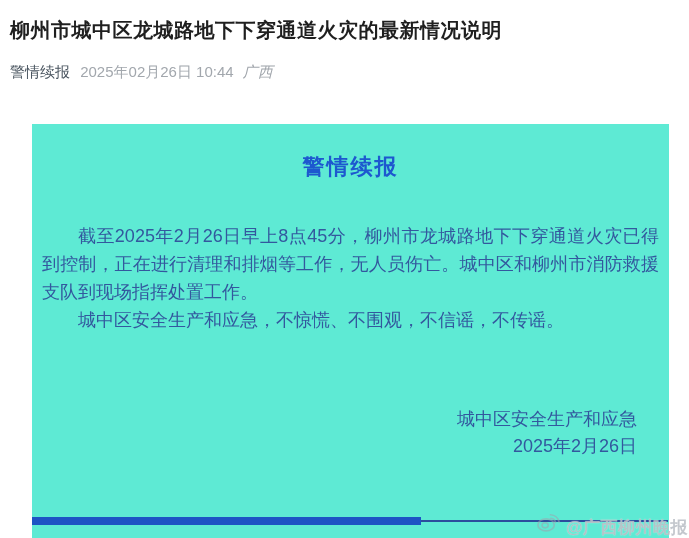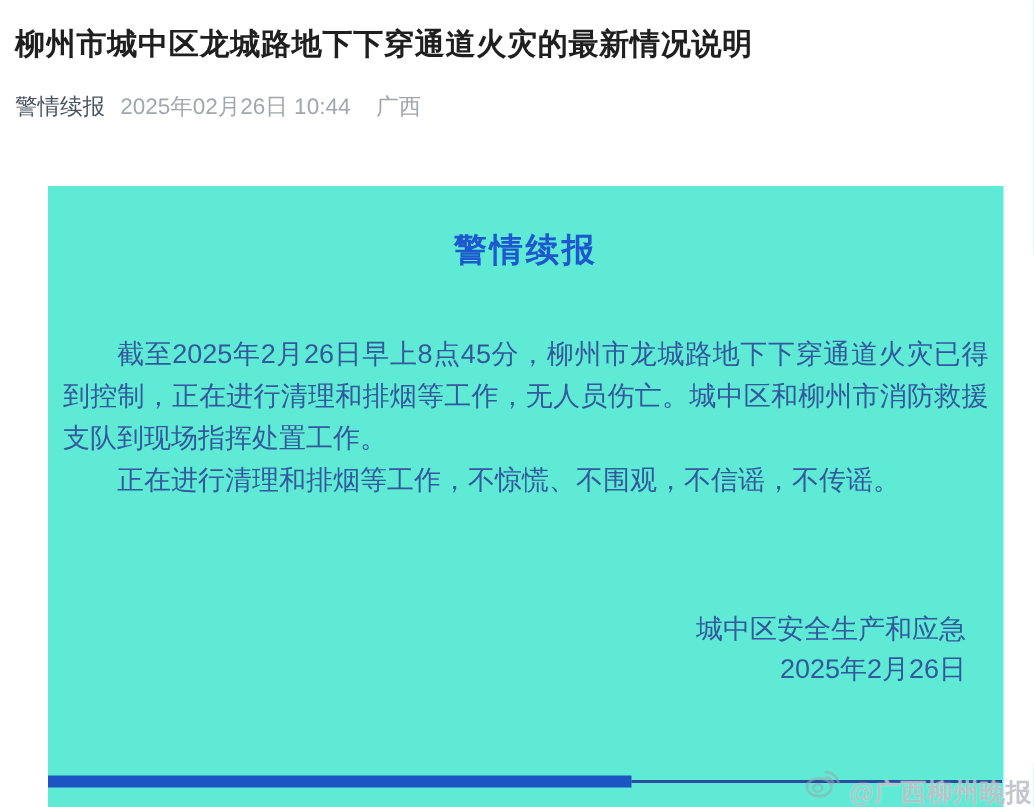--- a/index.html
+++ b/index.html
@@ -17,21 +17,21 @@
     position: absolute; left: 10px; top: 15px; right: 8px;
     font-size: 20px; font-weight: 700; color: #1f1f1f;
     line-height: 30px; letter-spacing: 0.5px;
   }
   .post-meta {
     position: absolute; left: 10px; top: 62px;
     font-size: 15px; line-height: 20px; white-space: nowrap;
   }
   .meta-source { color: #49545f; }
   .meta-date   { color: #a2a7ad; margin-left: 6px; }
-  .meta-region { color: #a2a7ad; margin-left: 13px; }
+  .meta-region { color: #a2a7ad; margin-left: 5px; font-style: italic; }
 
   
   .notice-topbar {
     position: absolute; left: 62px; top: 127px;
     width: 607px; height: 10px;
     background: #1d54c4;
     clip-path: polygon(0 0, 100% 0, calc(100% - 11px) 100%, 0 100%);
   }
   .notice-box {
     position: absolute; left: 32px; top: 124px;
@@ -47,21 +47,21 @@
   .notice-body {
     margin-top: 40px;
     padding: 0 10px;
     font-size: 18px; line-height: 28px;
     color: #33589e;
     text-align: justify;
   }
   .notice-body p { text-indent: 2em; }
   .notice-signature {
     margin-top: 72px;
-    padding-right: 25px;
+    padding-right: 32px;
     text-align: right;
     font-size: 18px; line-height: 27px;
     color: #33589e;
   }
 
   
   .bottom-bar-thick {
     position: absolute; left: 32px; top: 517px;
     width: 389px; height: 8px; background: #1d54c4;
   }
@@ -97,21 +97,21 @@
     <span class="meta-region">广西</span>
   </div>
 
   <div class="notice-topbar"></div>
 
   <div class="notice-box">
     <div class="notice-heading">警情续报</div>
 
     <div class="notice-body">
       <p>截至2025年2月26日早上8点45分，柳州市龙城路地下下穿通道火灾已得到控制，正在进行清理和排烟等工作，无人员伤亡。城中区和柳州市消防救援支队到现场指挥处置工作。</p>
-      <p>正在进行清理和排烟等工作，不惊慌、不围观，不信谣，不传谣。</p>
+      <p>城中区安全生产和应急，不惊慌、不围观，不信谣，不传谣。</p>
     </div>
 
     <div class="notice-signature">
       <div>城中区安全生产和应急</div>
       <div>2025年2月26日</div>
     </div>
   </div>
 
   <div class="bottom-bar-thick"></div>
   <div class="bottom-bar-thin"></div>

